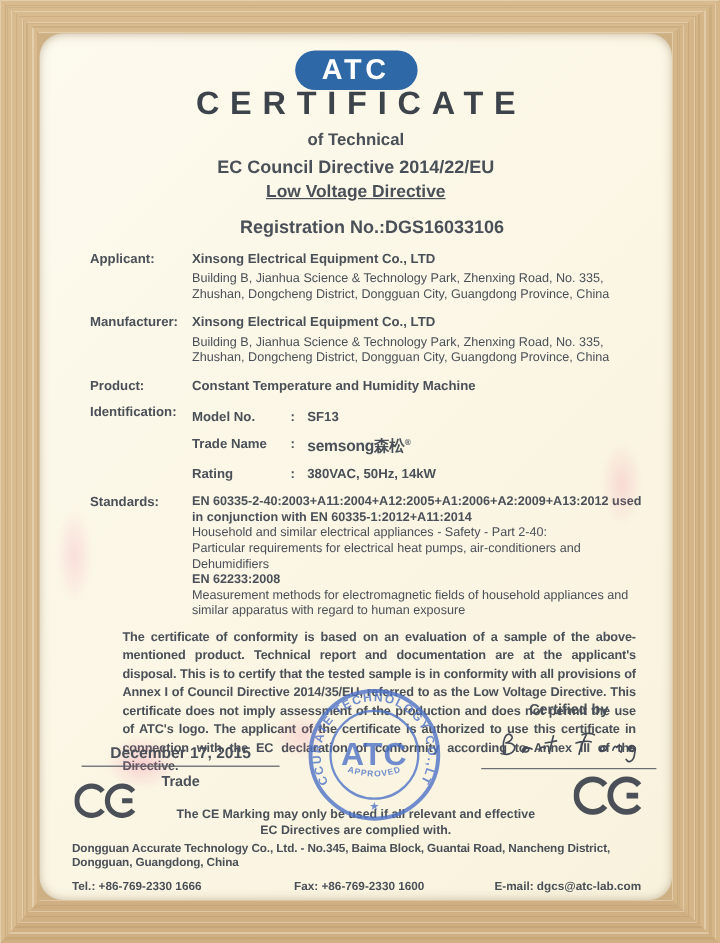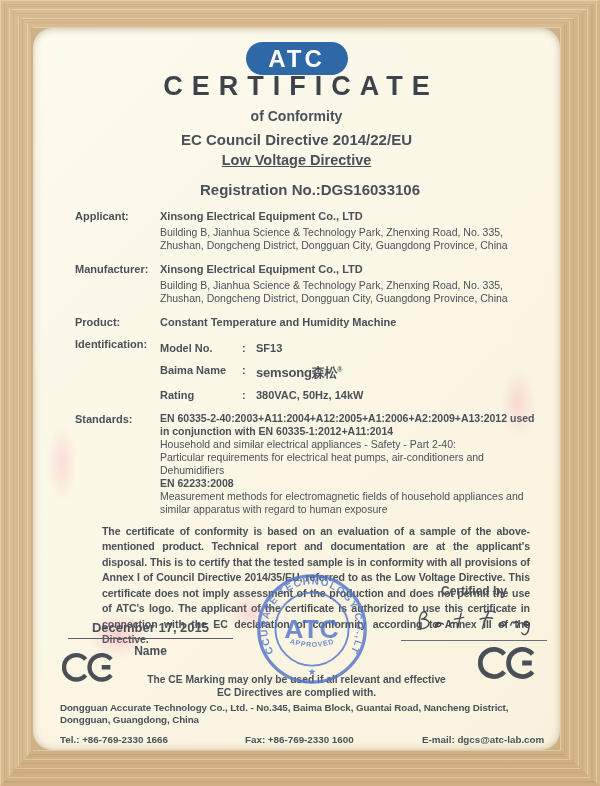--- a/index.html
+++ b/index.html
@@ -98,41 +98,41 @@
   .ce-note {
     position:absolute; top:645px; left:50%; transform:translateX(-50%);
     width:300px; text-align:center; font-size:10.3px; font-weight:bold; line-height:13px;
   }
   .footer-address {
     position:absolute; left:27px; top:674px; width:494px;
     font-size:9.8px; font-weight:bold; line-height:12px; letter-spacing:-.1px;
   }
   .contact-row { position:absolute; left:27px; top:706px; width:490px; height:13px; font-size:9.8px; font-weight:bold; }
   .contact-row span { position:absolute; top:0; white-space:nowrap; }
-  .tel { left:0; } .fax { left:185px; } .email { left:362px; }
+  .tel { left:0; } .fax { left:185px; } .email { left:352px; }
 </style>
 </head>
 <body>
 
 <div class="wood wood-h wood-top"></div>
 <div class="wood wood-h wood-bottom"></div>
 <div class="wood wood-v wood-left"></div>
 <div class="wood wood-v wood-right"></div>
 
 <div class="paper">
 
   <div class="smudge s1"></div>
   <div class="smudge s2"></div>
   <div class="smudge s3"></div>
   <div class="smudge s4"></div>
 
   <header class="cert-head">
     <div class="atc-pill">ATC</div>
     <div class="cert-title">CERTIFICATE</div>
-    <div class="cert-sub">of Conformity</div>
+    <div class="cert-sub">of Technical</div>
     <div class="cert-dir1">EC Council Directive 2014/22/EU</div>
     <div class="cert-dir2">Low Voltage Directive</div>
     <div class="cert-reg">Registration No.:DGS16033106</div>
   </header>
 
   <main class="content">
 
     <div class="row party">
       <div class="row-label">Applicant:</div>
       <div>
@@ -156,21 +156,21 @@
 
     <div class="row ident">
       <div class="row-label">Identification:</div>
       <div>
         <div class="ident-grid">
           <div>Model No.</div>
           <div>:</div>
           <div>SF13</div>
         </div>
         <div class="ident-grid">
-          <div>Baima Name</div>
+          <div>Trade Name</div>
           <div>:</div>
           <div>
             <span class="trade-logo">semsong森松</span><span class="trade-reg">®</span>
           </div>
         </div>
         <div class="ident-grid">
           <div>Rating</div>
           <div>:</div>
           <div>380VAC, 50Hz, 14kW</div>
         </div>
@@ -201,21 +201,21 @@
     <text x="60" y="69" text-anchor="middle" font-size="28" font-weight="bold" letter-spacing="1" fill="#4e73c8" font-family="Liberation Sans, sans-serif">ATC</text>
     <path id="apprpath" d="M 34 74 Q 60 84 86 74" fill="none"></path>
     <text font-size="7.5" font-weight="bold" letter-spacing="0.8" fill="#4e73c8" font-family="Liberation Sans, sans-serif">
       <textPath href="#apprpath" startOffset="50%" text-anchor="middle">APPROVED</textPath>
     </text>
     <text x="60" y="108" text-anchor="middle" font-size="10" fill="#4e73c8">★</text>
   </svg>
 
   <div class="date-block">
     <span class="date-value">December 17, 2015</span>
-    <div class="date-label">Name</div>
+    <div class="date-label">Trade</div>
   </div>
 
   <div class="certified-block">
     <div class="certified-label">Certified by</div>
     <svg class="signature" viewBox="0 0 150 44" role="img" aria-label="Bart Fang">
       <path d="M12 32 C9 18 14 10 18 13 C23 16 16 21 13 21 C21 20 25 25 20 30 C16 33 10 33 11 29
                M30 30 C29 25 35 23 36 27 C36 30 31 31 30 28 C33 26 37 25 39 27
                M46 29 C47 25 50 24 52 26
                M60 14 C58 21 57 27 56 31 M52 21 L63 19" fill="none" stroke="#434956" stroke-width="1.6" stroke-linecap="round"></path>
       <path d="M92 13 C88 21 86 27 85 32 M82 21 C88 19 95 19 97 20 M88 13 C93 11 98 12 100 13

